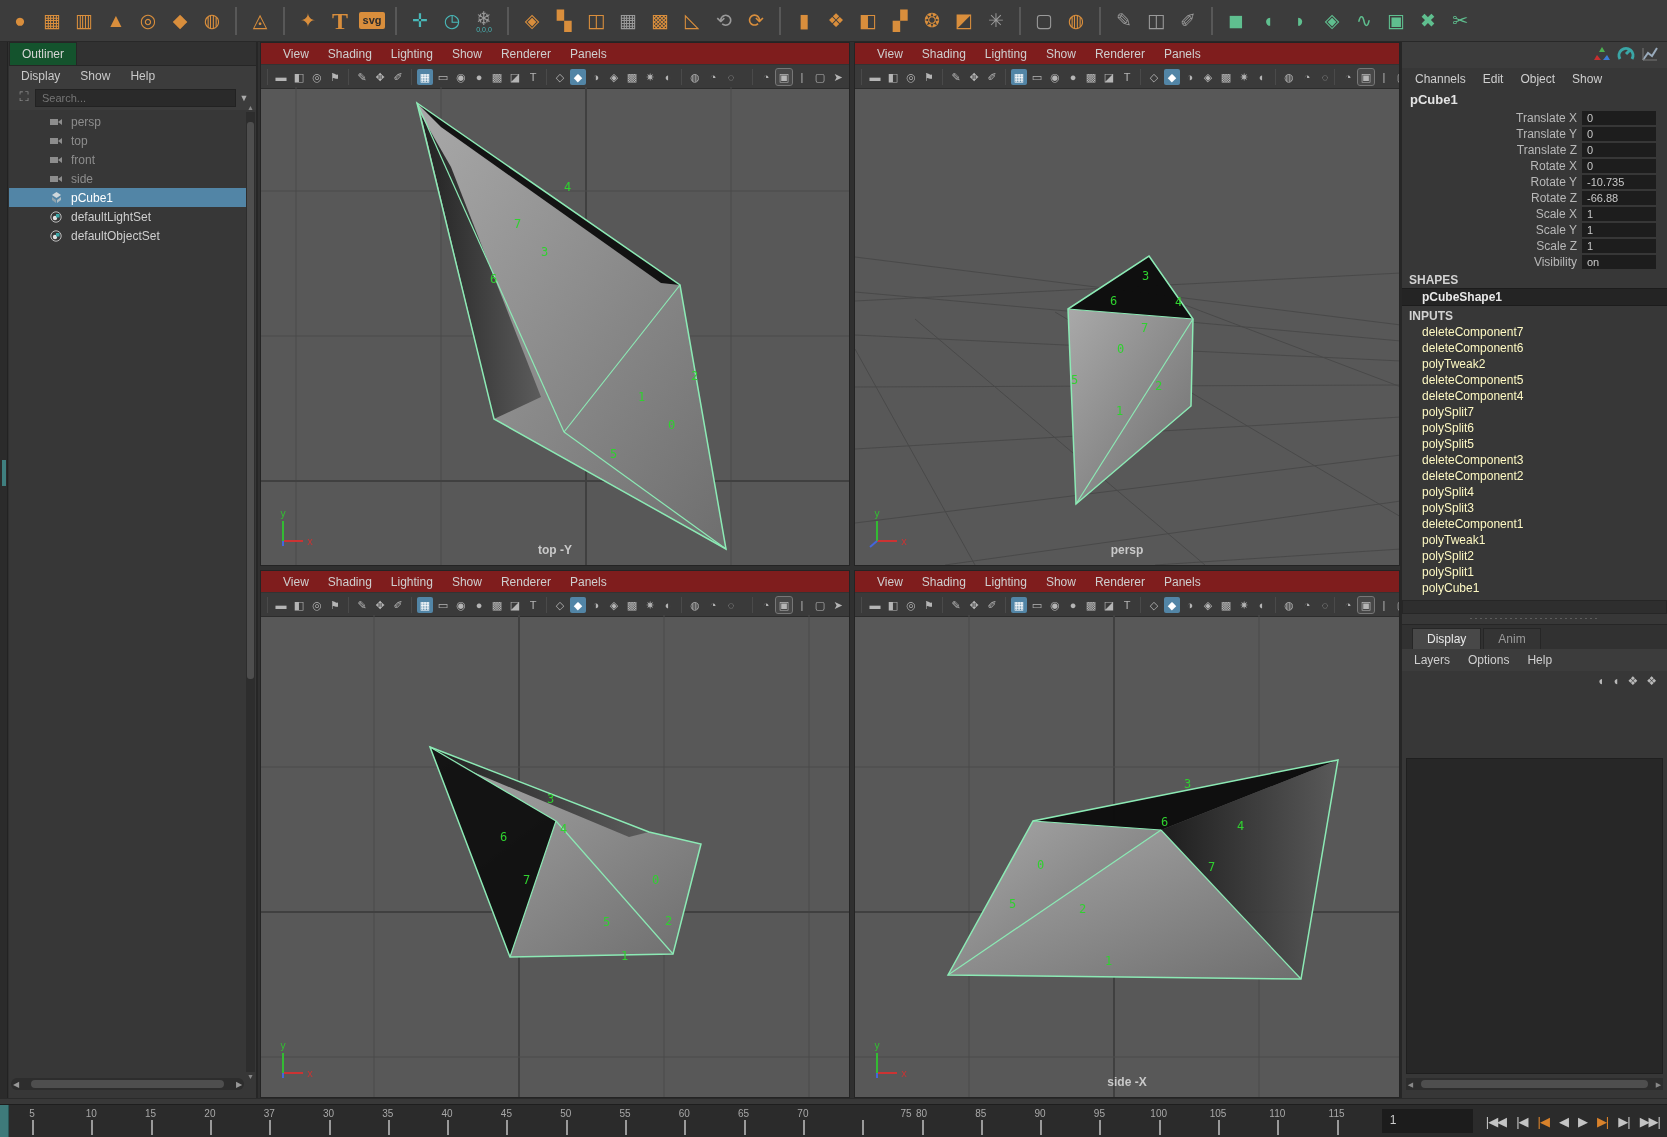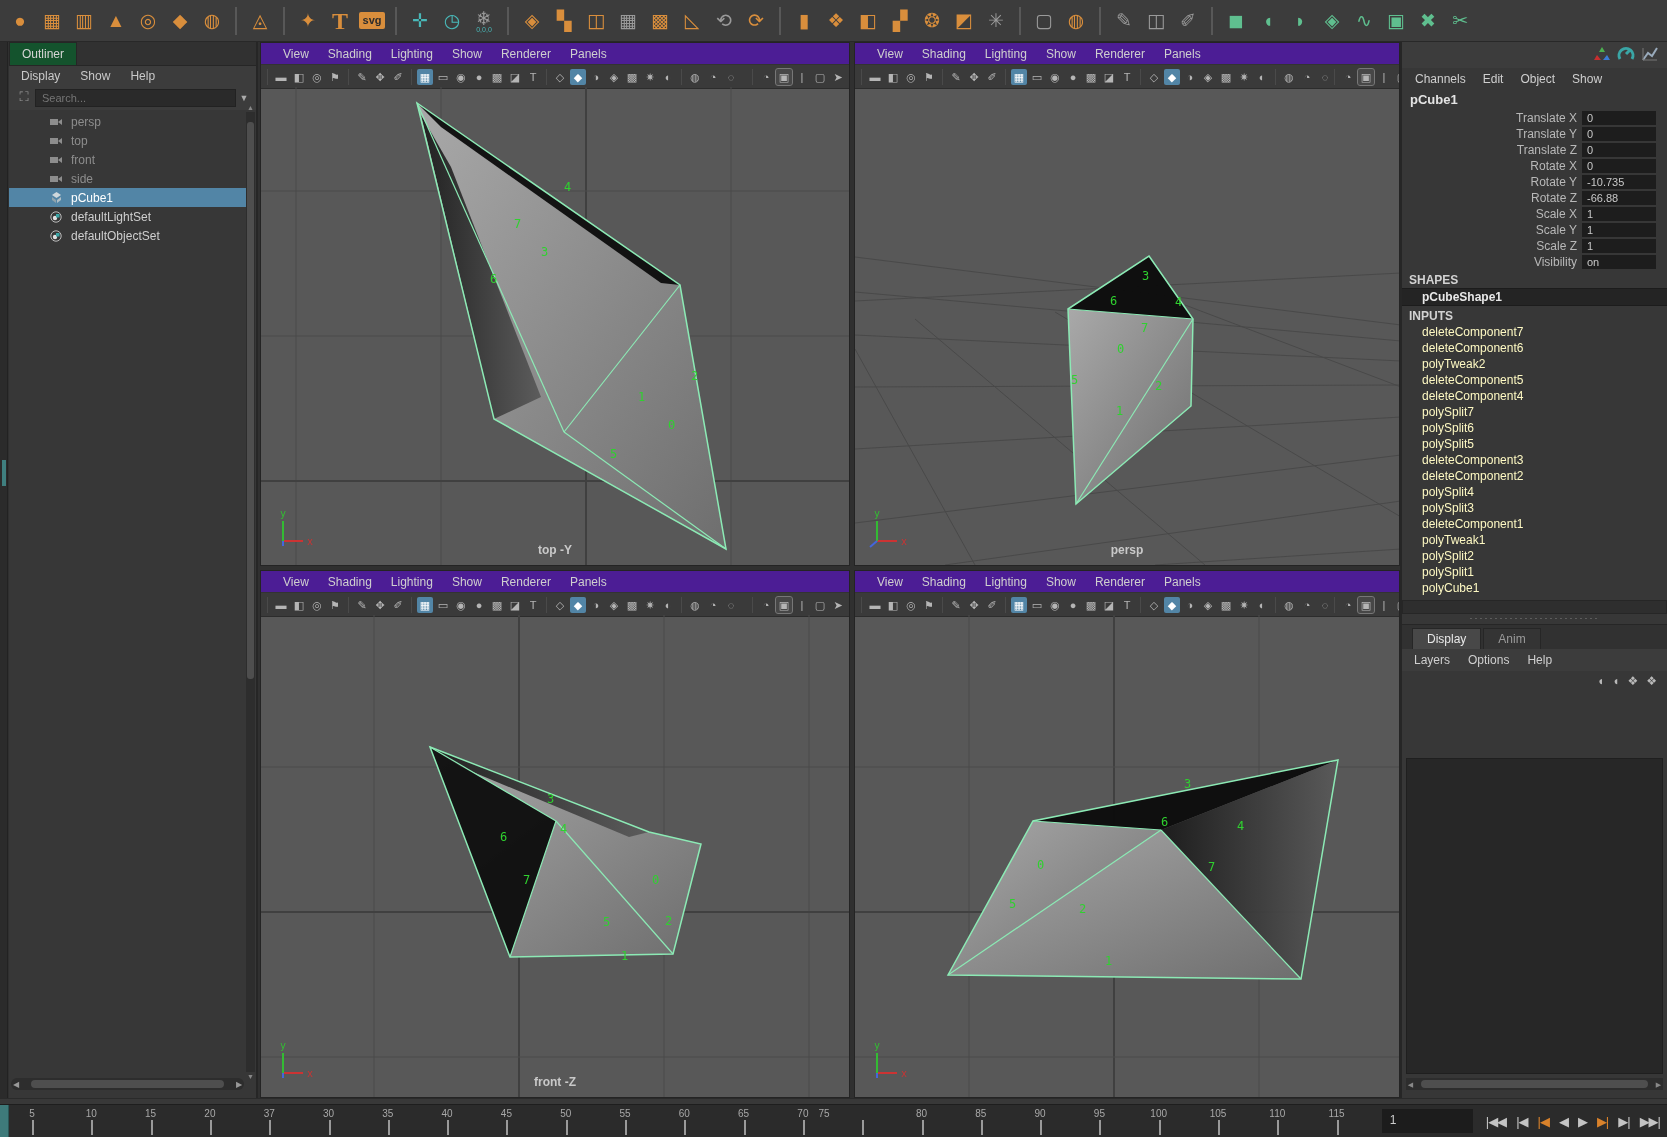--- a/index.html
+++ b/index.html
@@ -35,21 +35,21 @@
   .ol-ic { width:15px; height:12px; display:inline-block; flex:0 0 15px; }
   
   .sb-v { position:absolute; right:1px; top:70px; bottom:26px; width:9px; background:#2d2d2d; }
   .sb-v .thumb { position:absolute; left:1px; right:1px; top:10px; height:58%; background:#4e4e4e; border-radius:3px; }
   .sb-arr { position:absolute; width:9px; height:9px; color:#888; font-size:7px; line-height:9px; text-align:center; }
   .sb-h { position:absolute; left:2px; right:12px; bottom:8px; height:12px; background:#2d2d2d; border-radius:6px; display:flex; align-items:center; }
   .sb-h .thumb { flex:1; height:8px; margin:0 10px; background:#4e4e4e; border-radius:4px; }
   .sb-h .arr { width:10px; color:#999; font-size:8px; text-align:center; }
   
   .vp { position:absolute; background:#585858; border:1px solid #242424; }
-  .vp-menus { height:22px; background:#4c1d95; display:flex; gap:19px; align-items:center;
+  .vp-menus { height:22px; background:#7f1d1d; display:flex; gap:19px; align-items:center;
     padding:0 0 0 22px; color:#cfcfcf; border-bottom:1px solid #333; }
   .vp-icons { height:24px; background:#3a3a3a; display:flex; align-items:center; padding:0 2px;
     border-bottom:1px solid #2c2c2c; overflow:hidden; }
   .vpi { width:16px; height:16px; margin:0 1px; font-size:11px; line-height:16px; text-align:center;
     color:#b5b5b5; border-radius:2px; flex:0 0 16px; }
   .vpi.active { background:#5285a6; color:#fff; }
   .vpi.boxed { outline:1px solid #777; background:#474747; }
   .vpi-sep { width:1px; height:16px; background:#2a2a2a; border-right:1px solid #4a4a4a; margin:0 4px; flex:0 0 1px; }
   .vpi-end { margin-left:auto !important; }
   .vp-canvas { position:absolute; left:0; right:0; bottom:0; }
@@ -575,21 +575,20 @@
           <text x="404" y="310" fill="#2fd12f" font-size="12">2</text>
           <text x="360" y="345" fill="#2fd12f" font-size="12">1</text>
           <g transform="translate(22,458)">
             <line x1="0" y1="0" x2="20" y2="0" stroke="#cc3333" stroke-width="2"></line>
             <line x1="0" y1="0" x2="0" y2="-20" stroke="#33bb33" stroke-width="2"></line>
             <line x1="0" y1="0" x2="0" y2="5" stroke="#4466dd" stroke-width="2"></line>
             <text x="24" y="4" fill="#cc3333" font-size="10">x</text>
             <text x="-3" y="-24" fill="#33bb33" font-size="10">y</text>
           </g>
         </svg></div>
-      <div class="vp-label">front -Z</div>
     </div>
     <div class="vp" style="left: 854px; top: 570px; width: 546px; height: 528px;">
       <div class="vp-menus">
         <span>View</span>
         <span>Shading</span>
         <span>Lighting</span>
         <span>Show</span>
         <span>Renderer</span>
         <span>Panels</span>
       </div>
@@ -663,20 +662,21 @@
           <text x="224" y="298" fill="#2fd12f" font-size="12">2</text>
           <text x="250" y="350" fill="#2fd12f" font-size="12">1</text>
           <g transform="translate(22,458)">
             <line x1="0" y1="0" x2="20" y2="0" stroke="#cc3333" stroke-width="2"></line>
             <line x1="0" y1="0" x2="0" y2="-20" stroke="#33bb33" stroke-width="2"></line>
             <line x1="0" y1="0" x2="0" y2="5" stroke="#4466dd" stroke-width="2"></line>
             <text x="24" y="4" fill="#cc3333" font-size="10">x</text>
             <text x="-3" y="-24" fill="#33bb33" font-size="10">y</text>
           </g>
         </svg></div>
+      <div class="vp-label">side -X</div>
     </div>
   </div>
 
 <div id="rdiv" class="abs"></div>
 <div id="rpanel" class="abs">
   <div id="rp-top">
       <div><svg width="18" height="16">
           <path d="M9 1 L12 6 H6Z" fill="#4caf50"></path>
           <path d="M4 9 L8 14 H1Z" fill="#c62f2f"></path>
           <path d="M14 9 L17 14 H10Z" fill="#3a7bd5"></path>
@@ -814,21 +814,21 @@
       <div class="tick" style="left: 565.7px; text-align: center;">50</div>
       <div class="tickmark" style="left: 565.7px;"></div>
       <div class="tick" style="left: 625px;">55</div>
       <div class="tickmark" style="left: 625px;"></div>
       <div class="tick" style="left: 684.3px;">60</div>
       <div class="tickmark" style="left: 684.3px;"></div>
       <div class="tick" style="left: 743.6px;">65</div>
       <div class="tickmark" style="left: 743.6px;"></div>
       <div class="tick" style="left: 802.9px;">70</div>
       <div class="tickmark" style="left: 802.9px;"></div>
-      <div class="tick" style="left: 824px;">75</div>
+      <div class="tick" style="left: 906px;">75</div>
       <div class="tickmark" style="left: 862.2px;"></div>
       <div class="tick" style="left: 921.5px;">80</div>
       <div class="tickmark" style="left: 921.5px;"></div>
       <div class="tick" style="left: 980.8px;">85</div>
       <div class="tickmark" style="left: 980.8px;"></div>
       <div class="tick" style="left: 1040.1px;">90</div>
       <div class="tickmark" style="left: 1040.1px;"></div>
       <div class="tick" style="left: 1099.4px;">95</div>
       <div class="tickmark" style="left: 1099.4px;"></div>
       <div class="tick" style="left: 1158.7px;">100</div>

